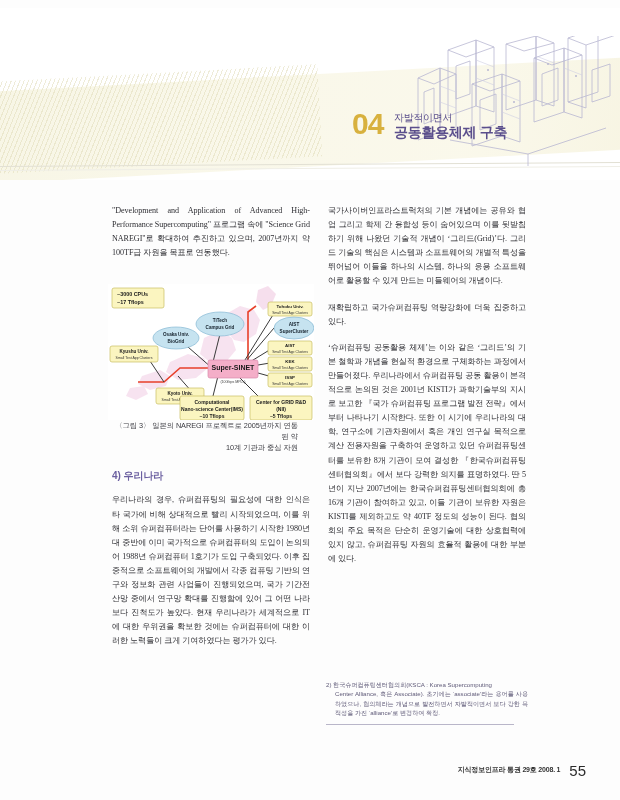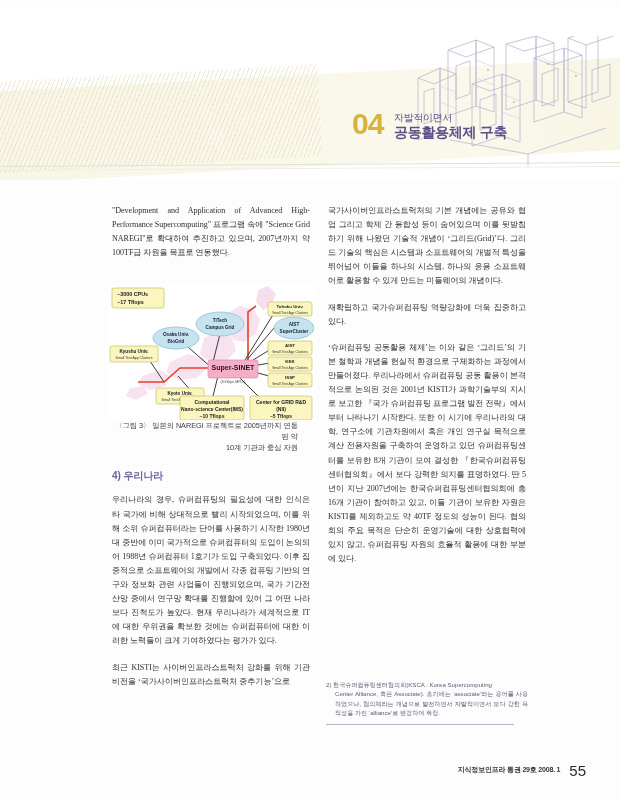--- a/index.html
+++ b/index.html
@@ -200,21 +200,20 @@
     <div style="height:142px"></div>
 
     <div class="fig-caption">
       <span>〈그림 3〉 일본의 NAREGI 프로젝트로 2005년까지 연동된 약</span>
       <span class="ind">10계 기관과 중심 자원</span>
     </div>
 
     <div class="sec-head">4) 우리나라</div>
 
     <p>우리나라의 경우, 슈퍼컴퓨팅의 필요성에 대한 인식은 타 국가에 비해 상대적으로 빨리 시작되었으며, 이를 위해 소위 슈퍼컴퓨터라는 단어를 사용하기 시작한 1980년대 중반에 이미 국가적으로 슈퍼컴퓨터의 도입이 논의되어 1988년 슈퍼컴퓨터 1호기가 도입 구축되었다. 이후 집중적으로 소프트웨어의 개발에서 각종 컴퓨팅 기반의 연구와 정보화 관련 사업들이 진행되었으며, 국가 기간전산망 중에서 연구망 확대를 진행함에 있어 그 어떤 나라보다 진척도가 높았다. 현재 우리나라가 세계적으로 IT에 대한 우위권을 확보한 것에는 슈퍼컴퓨터에 대한 이러한 노력들이 크게 기여하였다는 평가가 있다.</p>
-    <p>최근 KISTI는 사이버인프라스트럭처 강화를 위해 기관 비전을 ‘국가사이버인프라스트럭처 중추기능’으로</p>
   </div>
 
   <div id="figure">
     <svg width="206" height="136" viewBox="0 0 206 136">
 
       <g opacity="0.55">
         <path d="M150 6 L160 2 L168 10 L163 22 L155 26 L148 18 Z" fill="#f0c6e0"></path>
         <path d="M118 30 L132 22 L146 26 L152 36 L148 50 L136 58 L126 56 L116 44 Z" fill="#f2cde4"></path>
         <path d="M96 54 L112 46 L124 54 L128 66 L118 78 L104 80 L92 70 Z" fill="#f2cde4"></path>
         <path d="M62 78 L80 70 L96 74 L100 84 L88 94 L70 96 L58 88 Z" fill="#f2cde4"></path>

